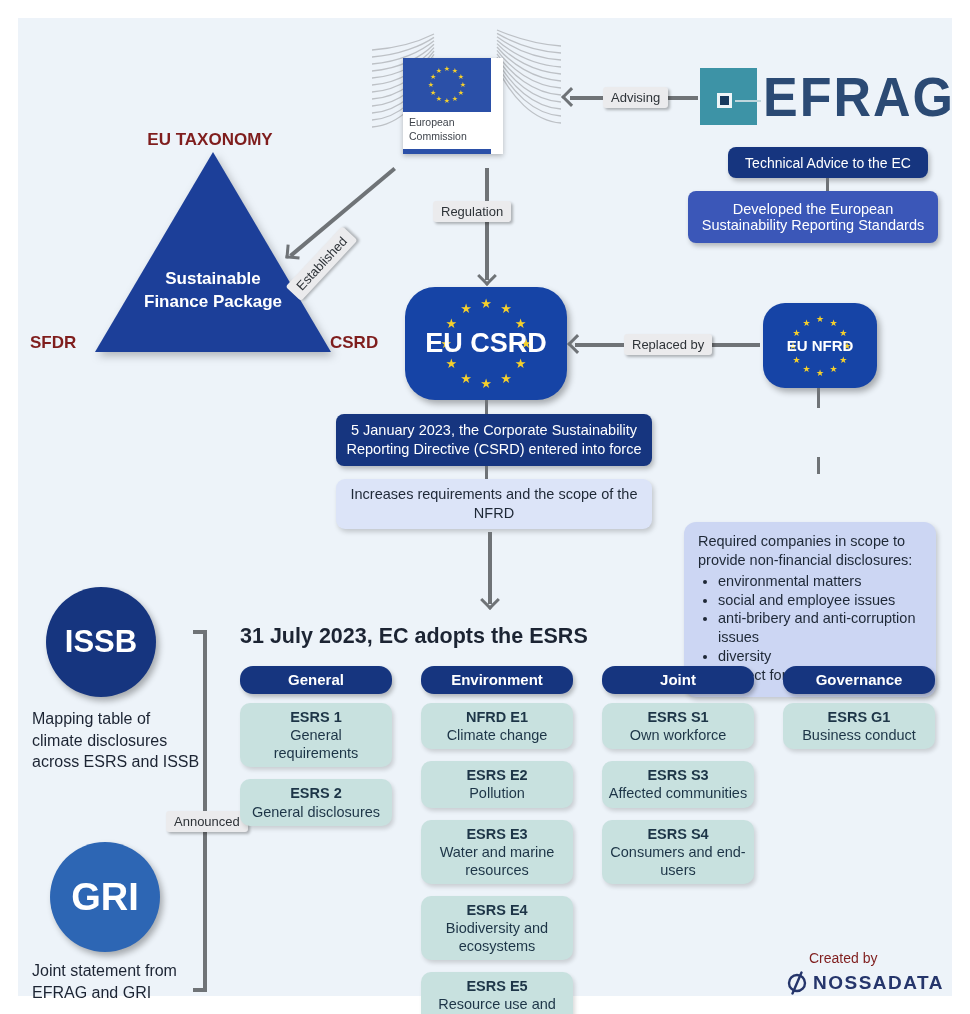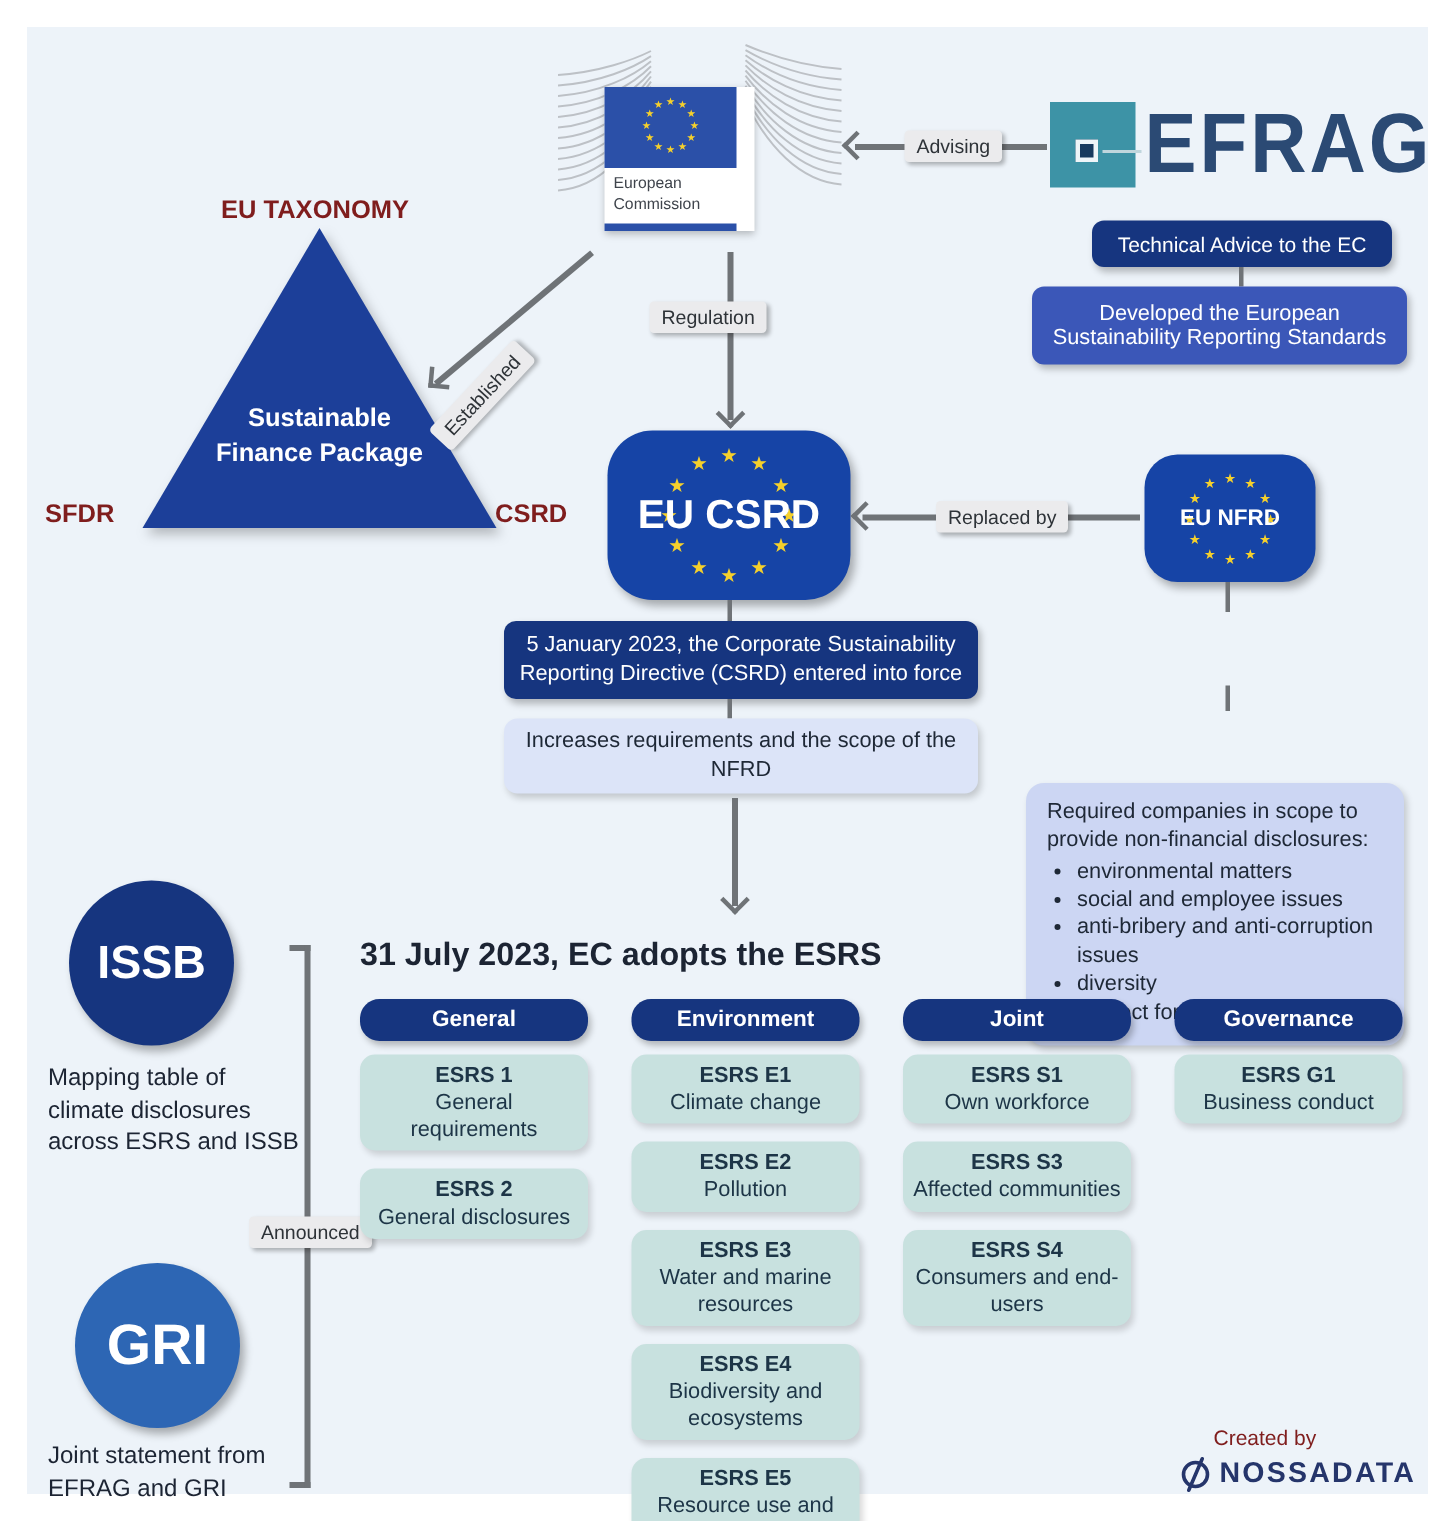--- a/index.html
+++ b/index.html
@@ -267,21 +267,21 @@
         <div class="cell">
             <span class="code">ESRS 2</span>
             <span>General disclosures</span>
           </div>
       </div>
     </div>
     <div>
       <div class="col-header">Environment</div>
       <div class="col-cells">
         <div class="cell">
-            <span class="code">ESRS E1</span>
+            <span class="code">NFRD E1</span>
             <span>Climate change</span>
           </div>
 
         <div class="cell">
             <span class="code">ESRS E2</span>
             <span>Pollution</span>
           </div>
 
         <div class="cell">
             <span class="code">ESRS E3</span>

